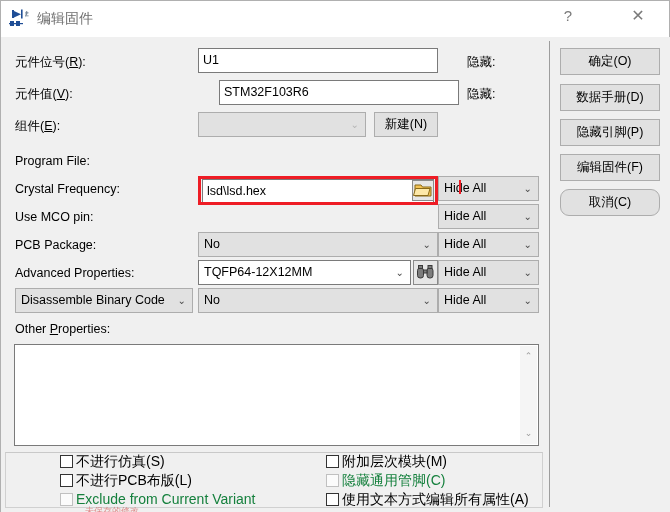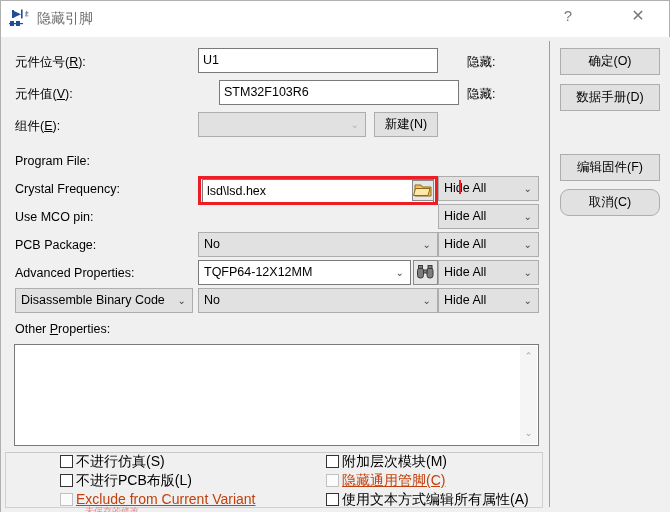--- a/index.html
+++ b/index.html
@@ -154,21 +154,21 @@
   .cbbox {
     display: inline-block;
     width: 13px; height: 13px;
     border: 1px solid #333;
     background: #fff;
     vertical-align: -2px;
     box-sizing: border-box;
     margin-right: 3px;
   }
   .cbwrap.disabled .cbbox { border-color: #c0c0c0; background: #fbfbfb; }
-  .cbwrap.disabled { color: #c2410c; text-decoration: underline; }
+  .cbwrap.disabled { color: #15803d; }
   .cblabel { vertical-align: 0px; }
 
   
   .textarea {
     position: absolute;
     background: #ffffff;
     border: 1px solid #7a7a7a;
     box-sizing: border-box;
   }
   .ta-scroll {
@@ -241,21 +241,21 @@
           <path d="M11 15 h3 v1.2 h-3 z"></path>
           <path d="M5 15 h2 v1.2 h-2 z"></path>
         </g>
         <g fill="#7a8a9c">
           <path d="M17 3 q2 0 1.6 2 q-.4 2 -1.6 3 q-1.2 1 -1 2.4"></path>
           <path d="M16.2 4.4 h3.4 v.9 h-3.4 z"></path>
           <path d="M16.2 7.4 h3.4 v.9 h-3.4 z"></path>
         </g>
       </svg>
     </div>
-    <div class="title-text">隐藏引脚</div>
+    <div class="title-text">编辑固件</div>
     <div class="tb-btn tb-help">?</div>
     <div class="tb-btn tb-close">✕</div>
   </div>
 
   <div class="client">
 
     <div class="vsep" style="left:548px; top:4px; height:466px;"></div>
 
     <div class="lbl" style="left:14px; top:17px;"><span>元件位号(</span><span class="u">R</span><span>):</span></div>
     <div class="tinput" style="left:197px; top:11px; width:240px;">U1</div>
@@ -325,17 +325,18 @@
     <div class="cbwrap disabled" style="left:14px; top:455px;"><span class="cbbox"></span><span class="cblabel">Exclude from Current Variant</span></div>
 
     <div class="cbwrap" style="left:280px; top:417px;"><span class="cbbox"></span><span class="cblabel">附加层次模块(M)</span></div>
     <div class="cbwrap disabled" style="left:280px; top:436px;"><span class="cbbox"></span><span class="cblabel">隐藏通用管脚(C)</span></div>
     <div class="cbwrap" style="left:280px; top:455px;"><span class="cbbox"></span><span class="cblabel">使用文本方式编辑所有属性(A)</span></div>
 
     <div class="red-artifact" style="left:84px; top:468px; width:120px; height:8px;">未保存的修改</div>
 
     <div class="btn" style="left:559px; top:47px; width:100px; height:27px; line-height:25px;">数据手册(D)</div>
     <div class="btn" style="left:559px; top:11px; width:100px; height:27px; line-height:25px;">确定(O)</div>
+    <div class="btn" style="left:559px; top:82px; width:100px; height:27px; line-height:25px;">隐藏引脚(P)</div>
     <div class="btn" style="left:559px; top:117px; width:100px; height:27px; line-height:25px;">编辑固件(F)</div>
     <div class="btn" style="left:559px; top:152px; width:100px; height:27px; line-height:25px;border-radius:9px;">取消(C)</div>
 
   </div>
 </div>
 
 </body></html>

